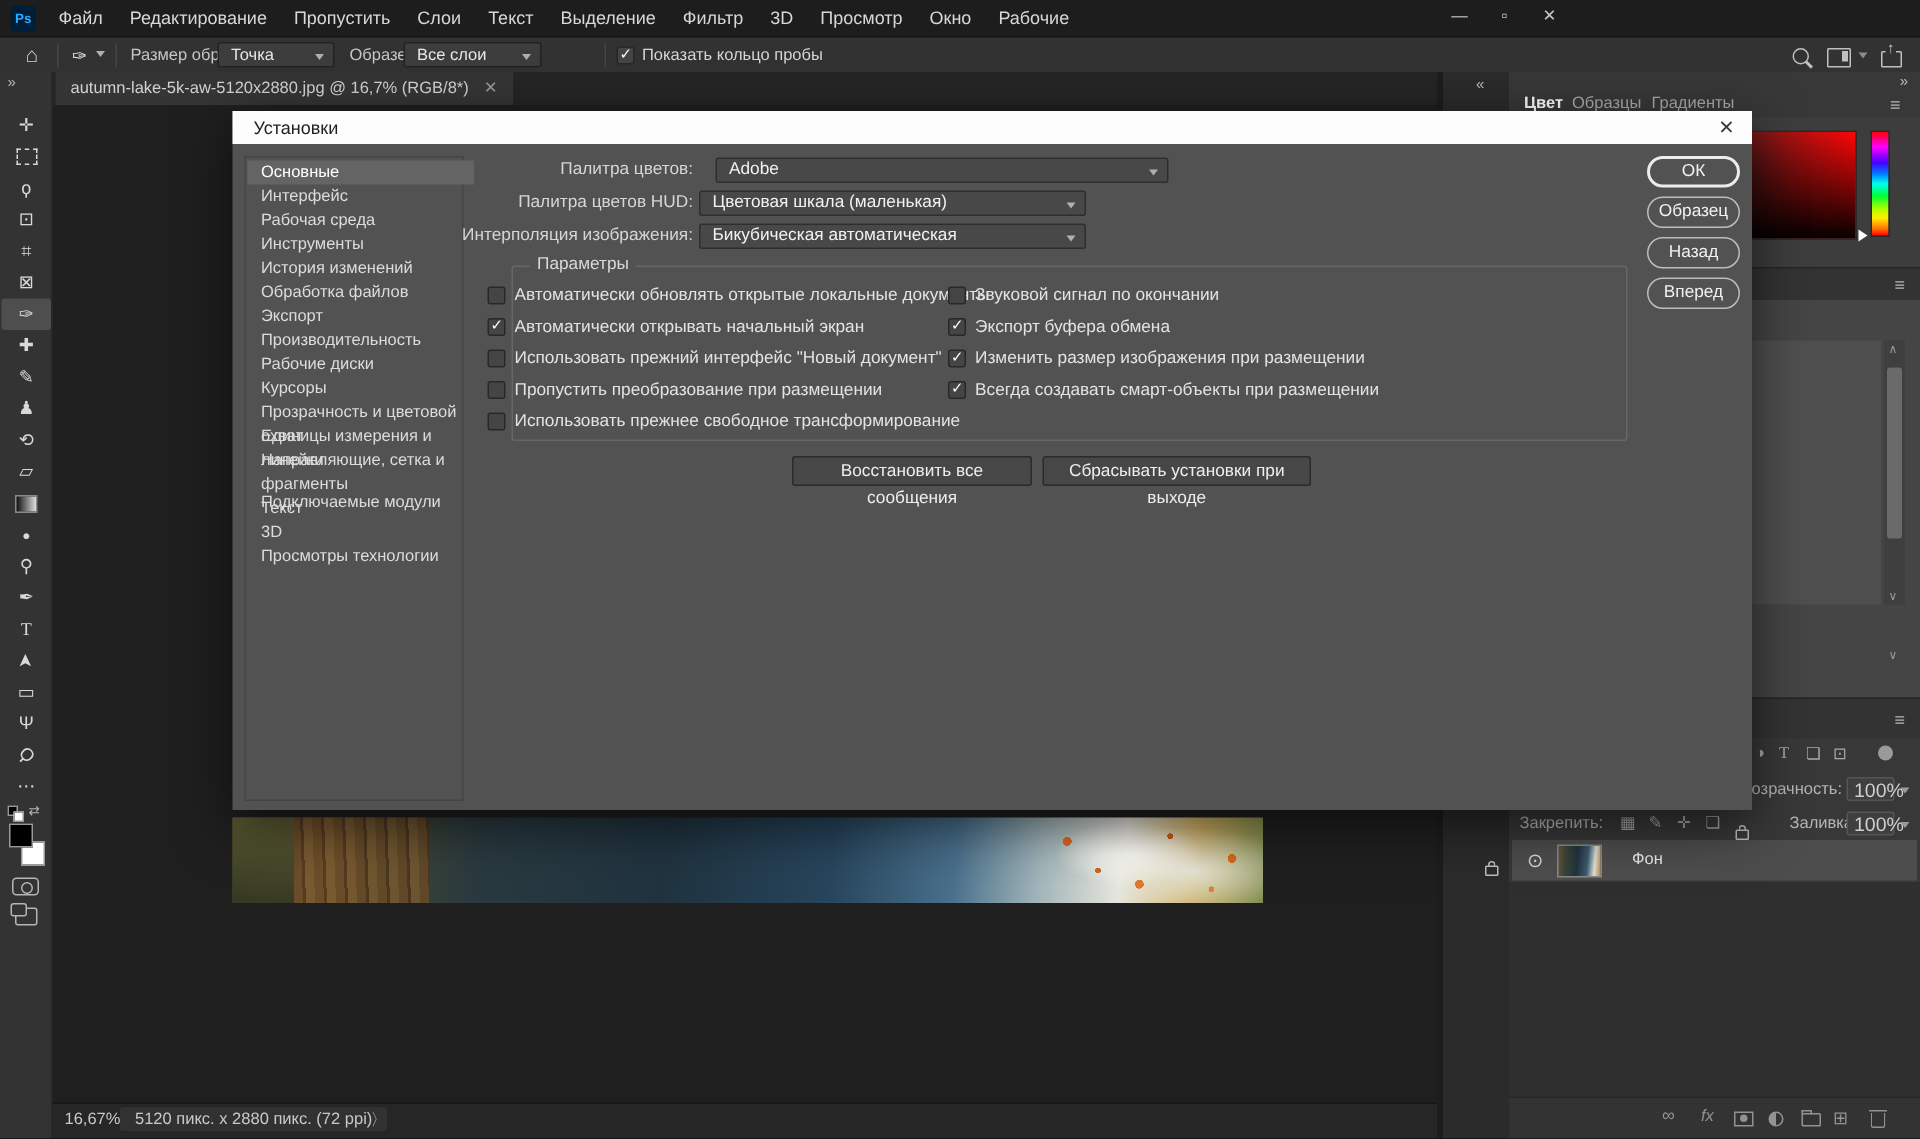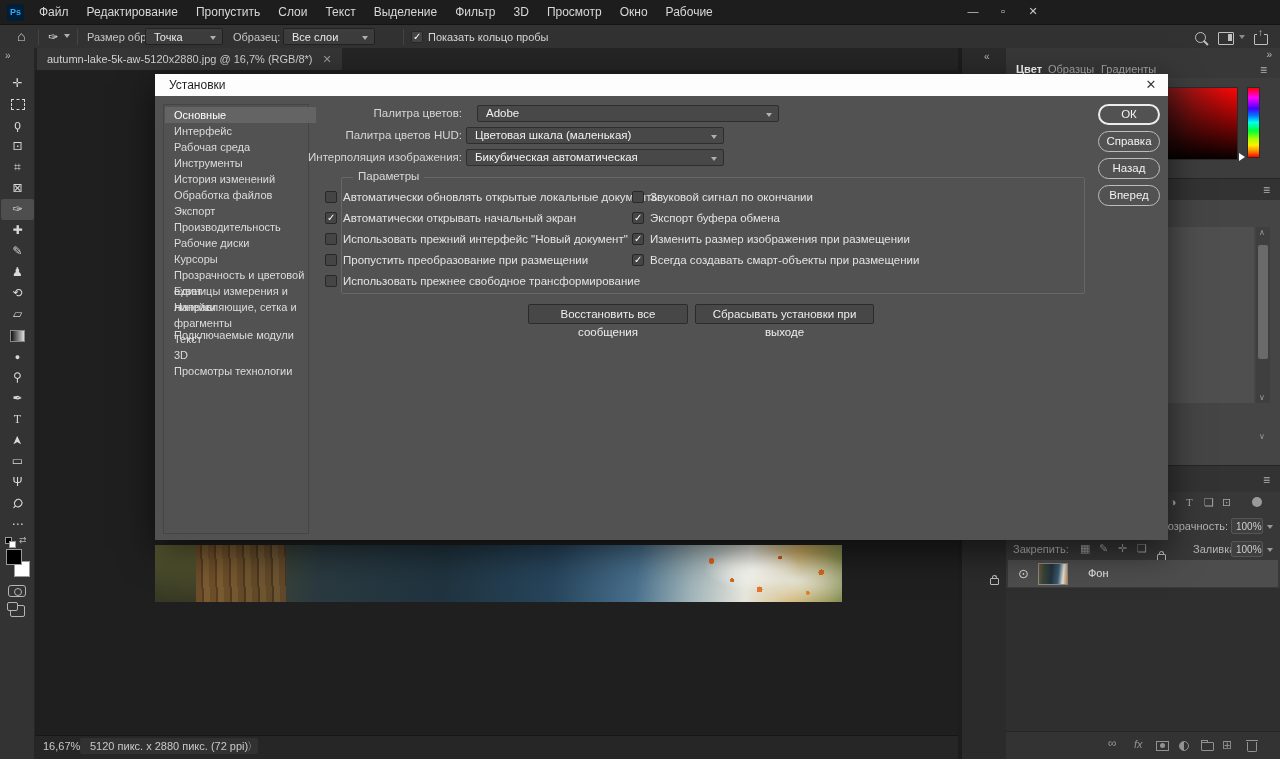--- a/index.html
+++ b/index.html
@@ -98,21 +98,21 @@
   #panel2-body{left:0;top:152px;width:274px;height:265px;background:#454545;}
   #panel2-list{left:0px;top:27px;width:248px;height:176px;background:#4f4f4f;}
   #p2-scroll{left:250px;top:27px;width:14px;height:176px;background:#3f3f3f;}
   #p2-thumb{left:2px;top:18px;width:10px;height:114px;background:#6a6a6a;border-radius:2px;}
   .scr-ar{left:3px;color:#9a9a9a;font-size:8px;}
   #filter-row{left:0;top:444px;width:274px;height:23px;}
   .f-ic{color:#a8a8a8;font-size:11px;top:4px;}
   .toggle-dot{width:10px;height:10px;border-radius:50%;background:#9a9a9a;}
   .dim-label{color:#b5b5b5;font-size:11px;}
   .val-box{height:16px;line-height:15px;box-sizing:border-box;border:1px solid #555;border-radius:2px;
-           color:#cfcfcf;font-size:10px;padding:0 4px;background:#3f3f3f;}
+           color:#cfcfcf;font-size:13px;padding:0 4px;background:#3f3f3f;}
   .val-box::after{content:"";position:absolute;right:-11px;top:6px;border-left:3.5px solid transparent;
            border-right:3.5px solid transparent;border-top:4px solid #999;}
   .lockic{display:inline-block;width:9px;height:7px;border:1px solid #bdbdbd;border-radius:1px;position:relative;box-sizing:border-box;}
   .lockic::before{content:"";position:absolute;left:1px;top:-4px;width:5px;height:4px;border:1px solid #bdbdbd;
            border-bottom:none;border-radius:3px 3px 0 0;box-sizing:border-box;}
   #layer-row{left:2px;top:512px;width:270px;height:28px;background:#4d4d4d;border-bottom:1px solid #3a3a3a;box-sizing:border-box;}
   .eye{color:#d5d5d5;font-size:13px;}
   #layer-thumb{left:30px;top:3px;width:30px;height:22px;border:1px solid #8a8a8a;box-sizing:border-box;
     background:linear-gradient(95deg,#6e5836 0%,#3a4538 18%,#22333f 45%,#3d5a70 68%,#dfe3dc 85%,#c08040 100%);}
   #layers-empty{left:0;top:540px;width:274px;height:143px;background:#2f2f2f;}
@@ -183,21 +183,21 @@
     <span class="abs" style="left:17px;top:0;color:#cfcfcf;font-size:14px;line-height:23px;">⌂</span>
     <span class="abs vsep" style="left:38px;"></span>
     <span class="abs" style="left:48px;top:1px;color:#e6e6e6;font-size:12px;line-height:22px;">✑</span>
     <span class="abs" style="left:64px;top:9px;border-left:3px solid transparent;border-right:3px solid transparent;border-top:4px solid #b0b0b0;"></span>
     <span class="abs vsep" style="left:77px;"></span>
     <span class="abs obar-label" style="left:87px;">Размер образца:</span>
     <div class="abs obar-dd dd-arrow" style="left:145px;top:3px;width:78px;">
       <span>Точка</span>
     </div>
     <span class="abs obar-label" style="left:233px;">Образец:</span>
-    <div class="abs obar-dd dd-arrow" style="left:283px;top:3px;width:92px;">
+    <div class="abs obar-dd dd-arrow" style="left:269px;top:3px;width:92px;">
       <span>Все слои</span>
     </div>
     <span class="abs vsep" style="left:403px;"></span>
     <span class="abs cb on" style="left:411px;top:6px;"></span>
     <span class="abs obar-label" style="left:428px;color:#d6d6d6;">Показать кольцо пробы</span>
     <span class="abs mag" style="left:1195px;top:7px;"></span>
     <span class="abs ws-ic" style="left:1218px;top:7px;"></span>
     <span class="abs" style="left:1239px;top:10px;border-left:3px solid transparent;border-right:3px solid transparent;border-top:4px solid #8a8a8a;"></span>
     <span class="abs share-ic" style="left:1254px;top:9px;"></span>
   </div>
@@ -402,19 +402,19 @@
       </div>
       <div class="abs opt-row" style="left:477px;top:158px;">
         <span class="cb on"></span>
         <span class="lbl">Всегда создавать смарт-объекты при размещении</span>
       </div>
 
       <div class="abs reset-btn" style="left:373px;width:160px;">Восстановить все сообщения</div>
       <div class="abs reset-btn" style="left:540px;width:179px;">Сбрасывать установки при выходе</div>
 
       <div class="abs action-btn primary" style="top:8px;">ОК</div>
-      <div class="abs action-btn" style="top:35px;">Справка</div>
+      <div class="abs action-btn" style="top:35px;">Образец</div>
       <div class="abs action-btn" style="top:62px;">Назад</div>
       <div class="abs action-btn" style="top:89px;">Вперед</div>
     </div>
   </div>
 
 </div>
 
 </body></html>

